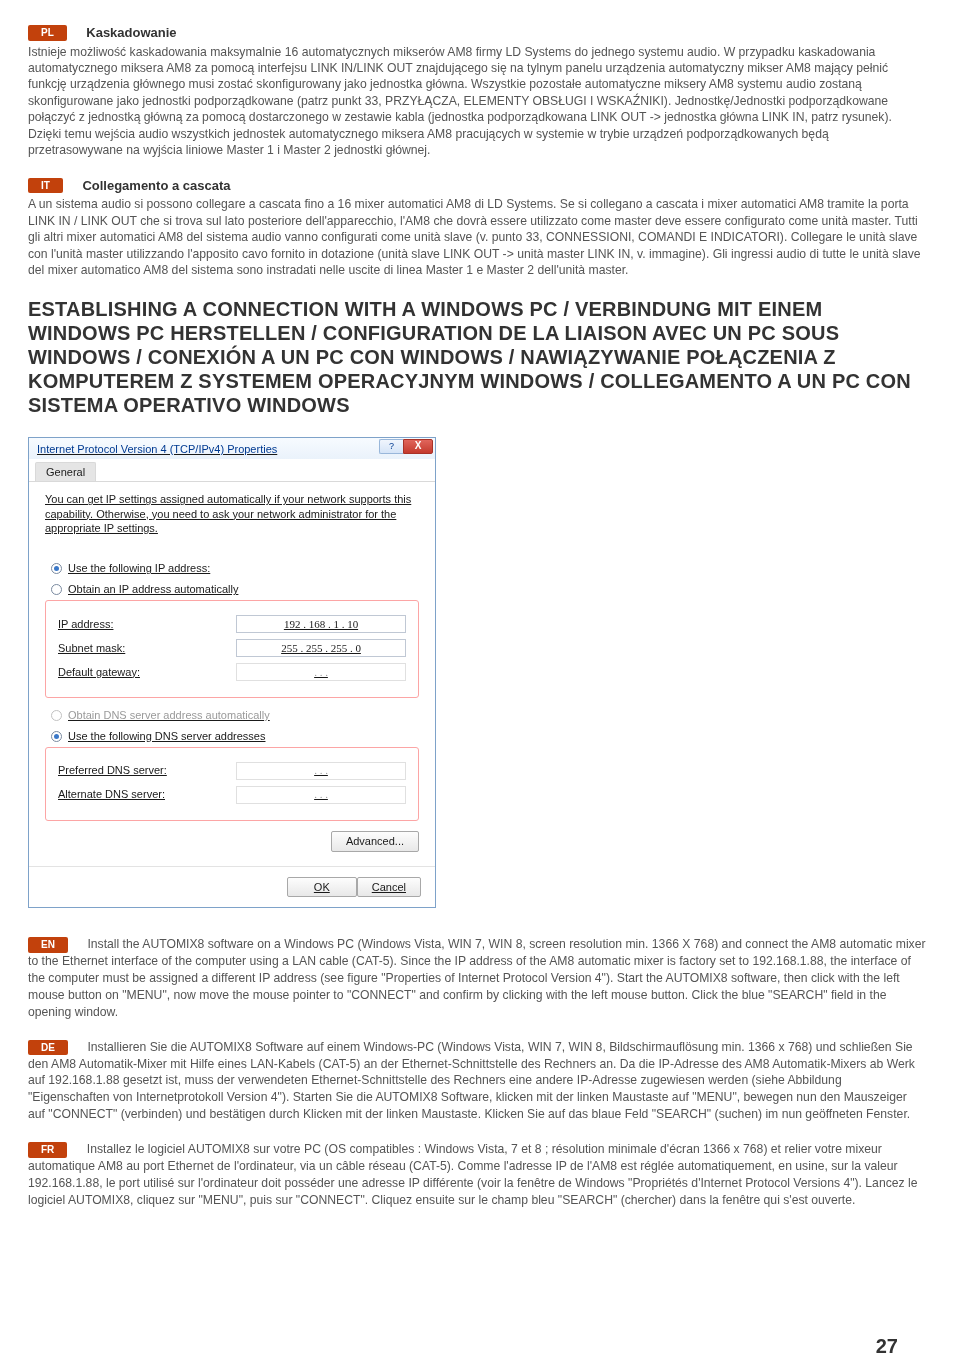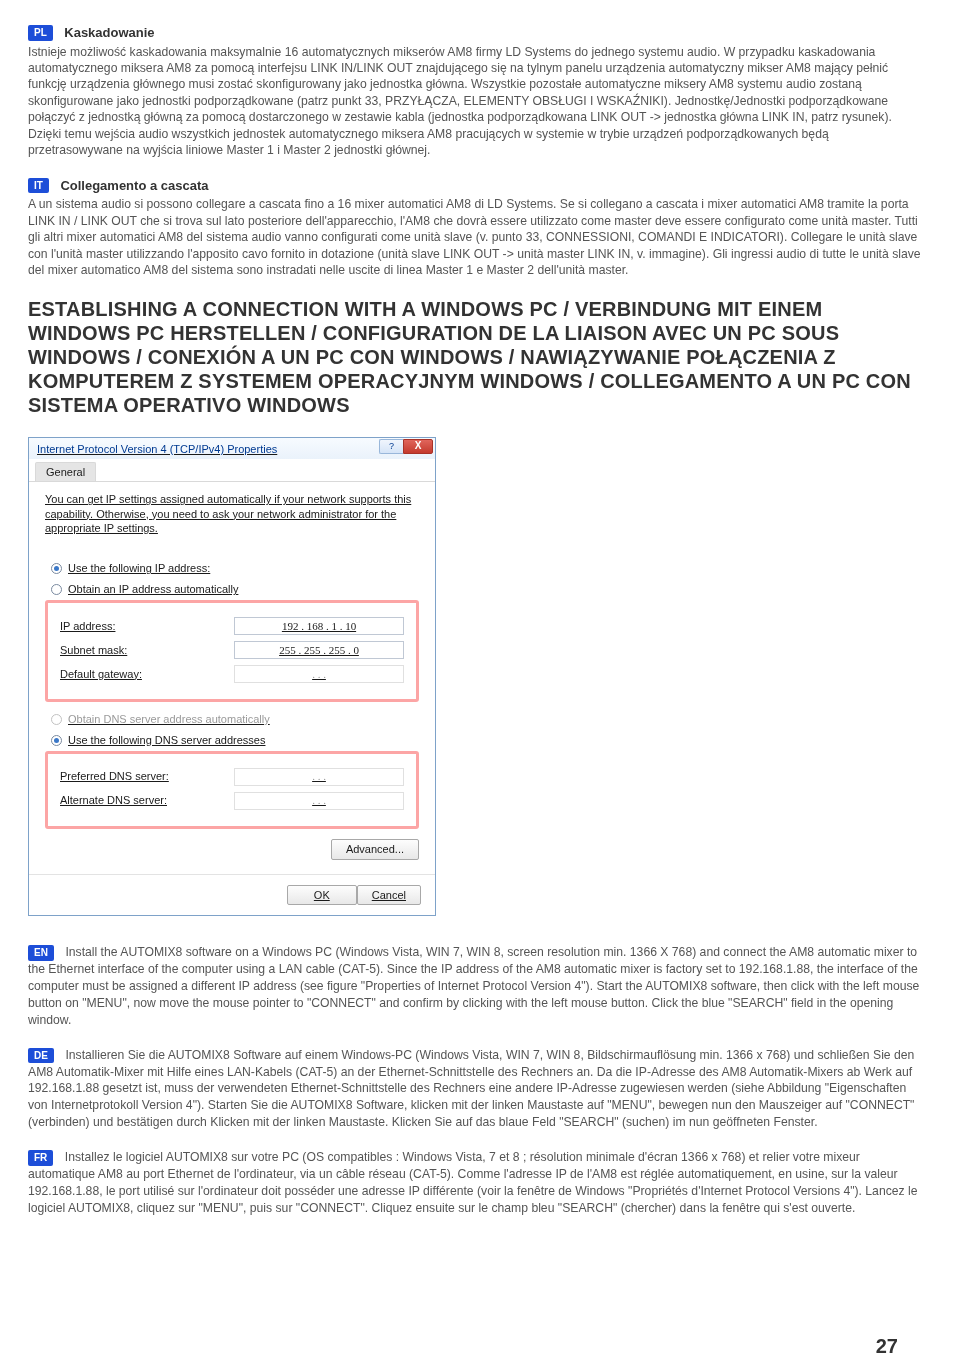--- a/index.html
+++ b/index.html
@@ -6,28 +6,28 @@
     body {
       width: 954px;
       font-family: Arial, Helvetica, sans-serif;
       color: #333;
       padding: 24px 28px;
       font-size: 12.5px;
       line-height: 1.35;
     }
     .lang-badge {
       display: inline-block;
-      background: #1d4ed8;
+      background: #c2410c;
       color: #fff;
       font-size: 10px;
       font-weight: bold;
-      padding: 1px 6px;
+      padding: 1px 13px;
       border-radius: 2px;
       vertical-align: middle;
-      margin-right: 8px;
+      margin-right: 16px;
     }
     .section-title {
       font-weight: bold;
       font-size: 13px;
       display: inline;
       vertical-align: middle;
       font-stretch: condensed;
       font-family: 'Arial Narrow', Arial, sans-serif;
     }
     .body-text {
@@ -103,21 +103,21 @@
     .radio .disk {
       width: 11px; height: 11px; border: 1px solid #7a8aa0; border-radius: 50%;
       display:inline-flex; align-items:center; justify-content:center;
     }
     .radio.selected .disk::after {
       content: ""; width: 5px; height: 5px; background: #3b78c8; border-radius: 50%;
     }
     .radio.disabled { color: #9a9a9a; }
     .radio.disabled .disk { border-color: #c2c2c2; }
     .fieldset {
-      border: 3px solid #fca5a5;
+      border: 1px solid #fca5a5;
       border-radius: 3px;
       padding: 8px 12px 10px;
       margin-top: -1px;
     }
     .field-row {
       display: flex; align-items: center; justify-content: space-between;
       margin: 6px 0;
       font-size: 11px;
     }
     .ip-box {

